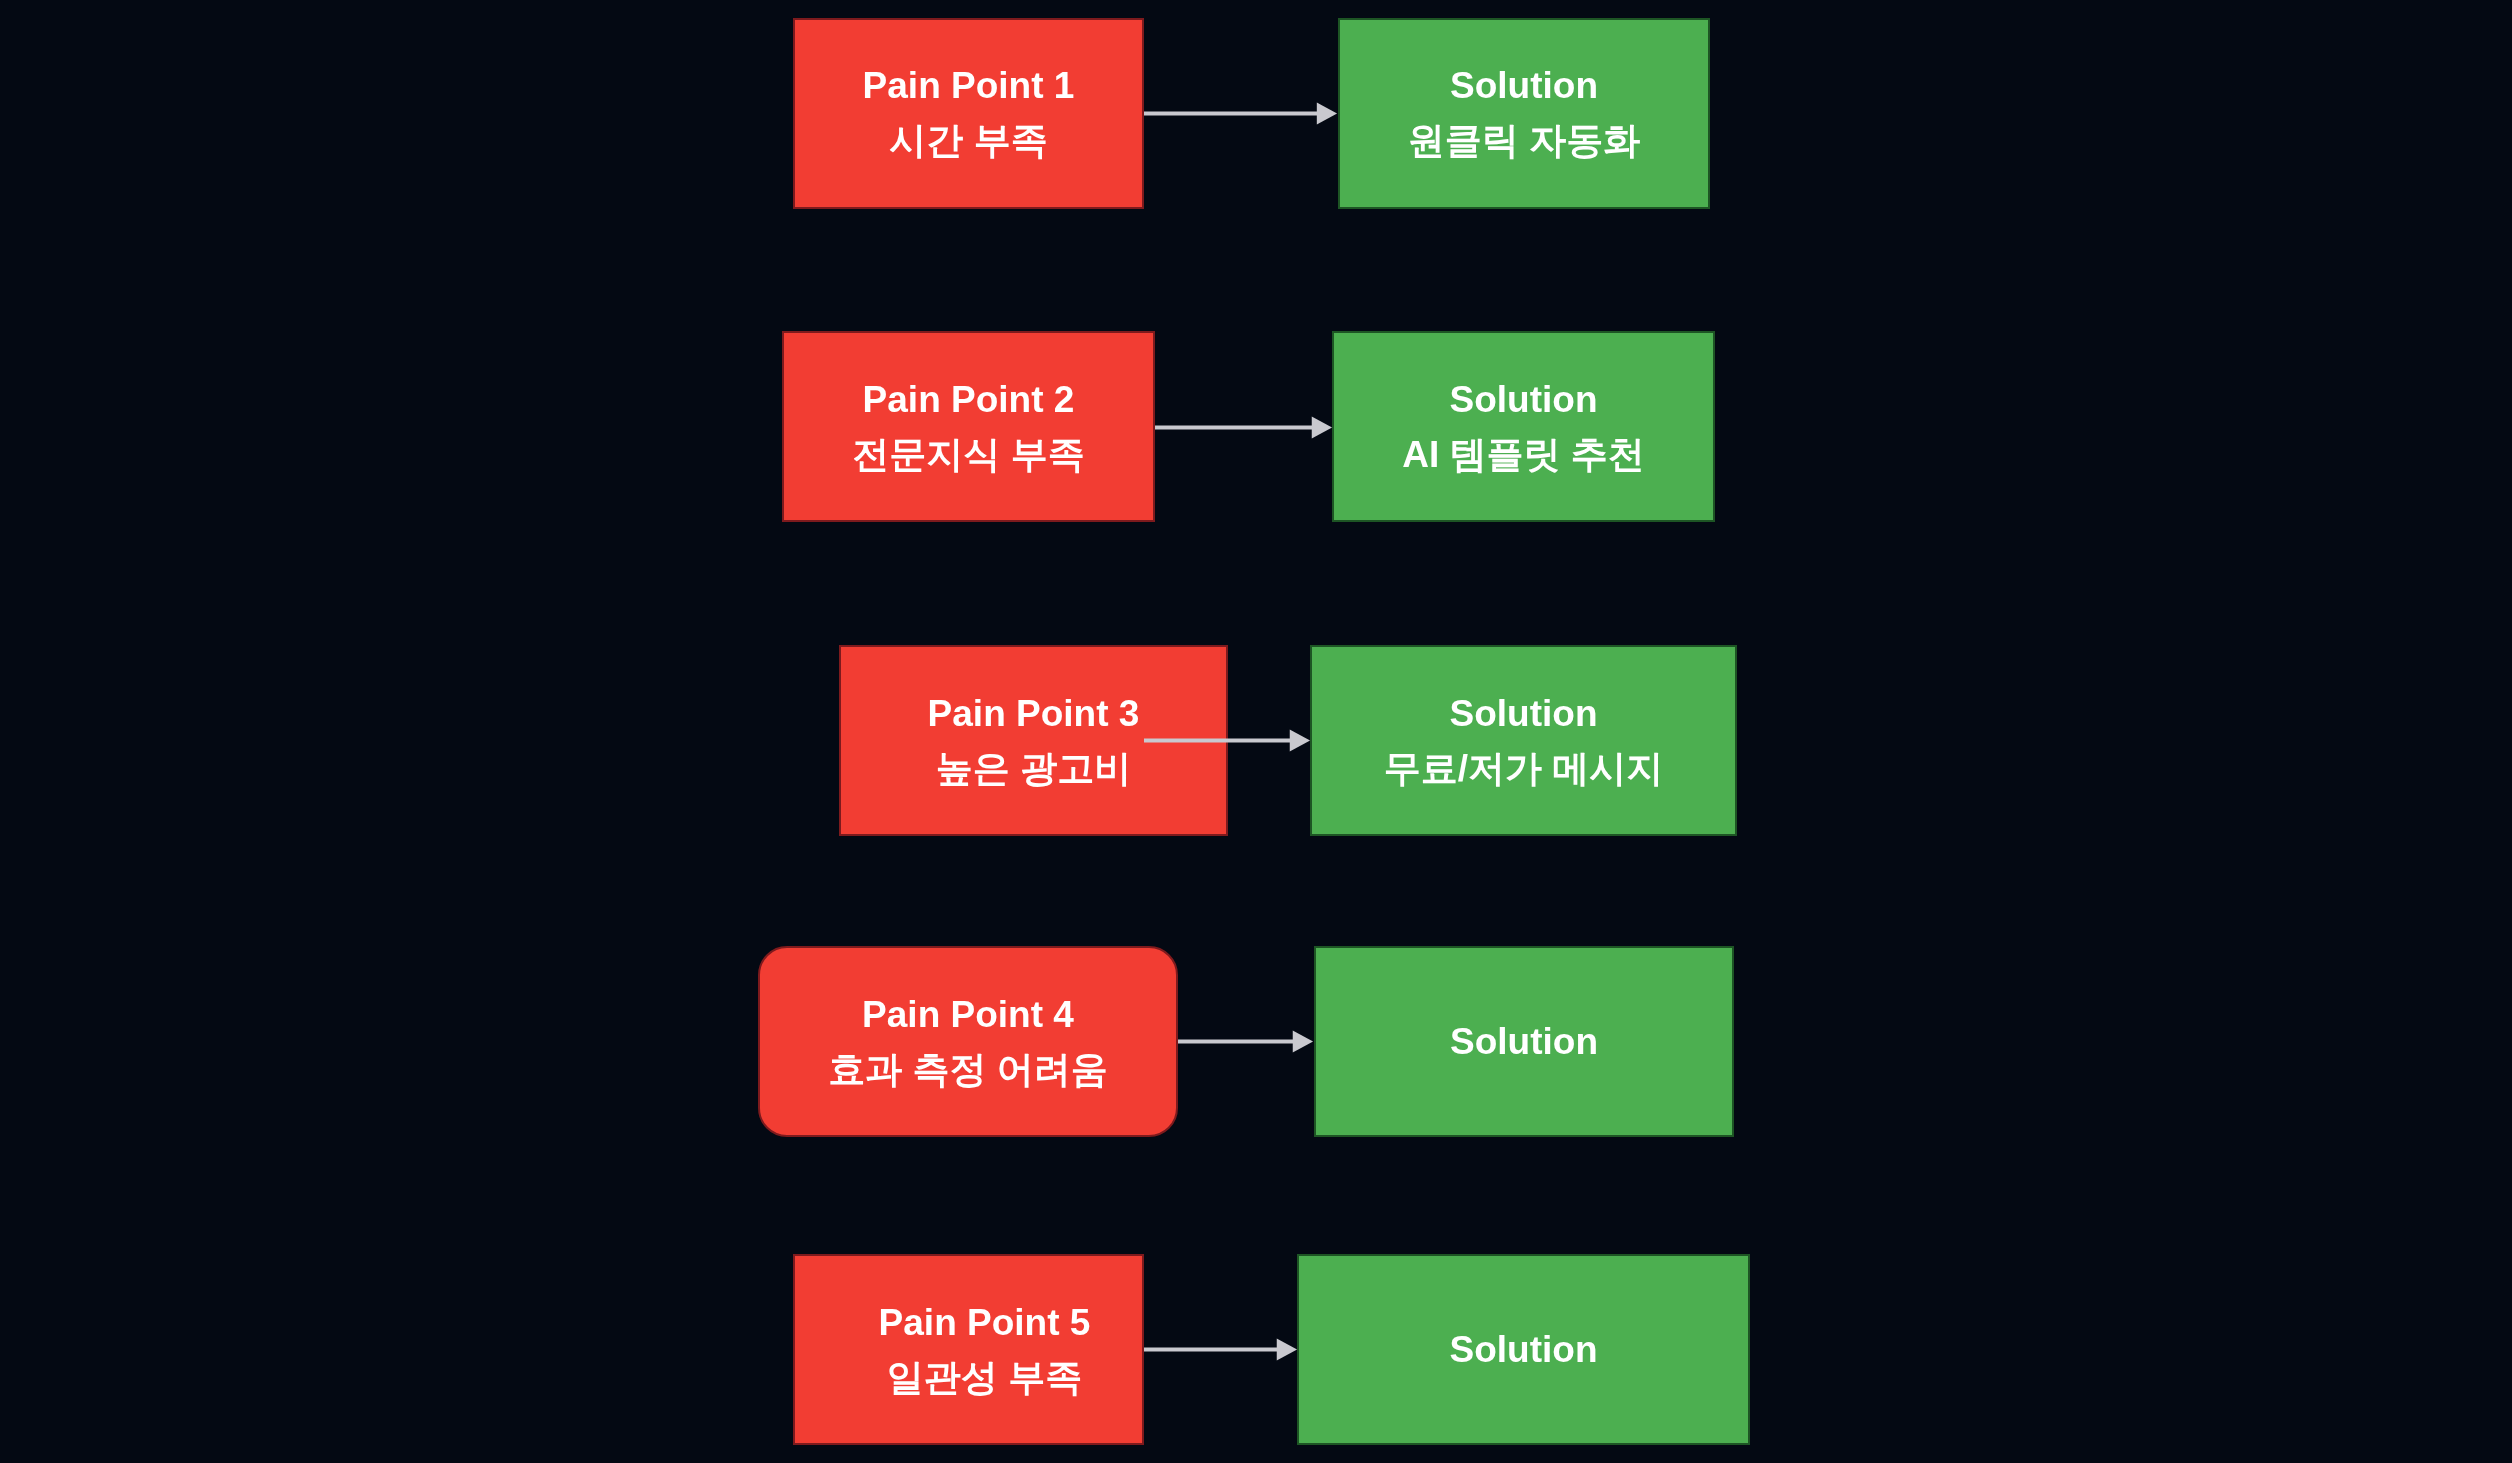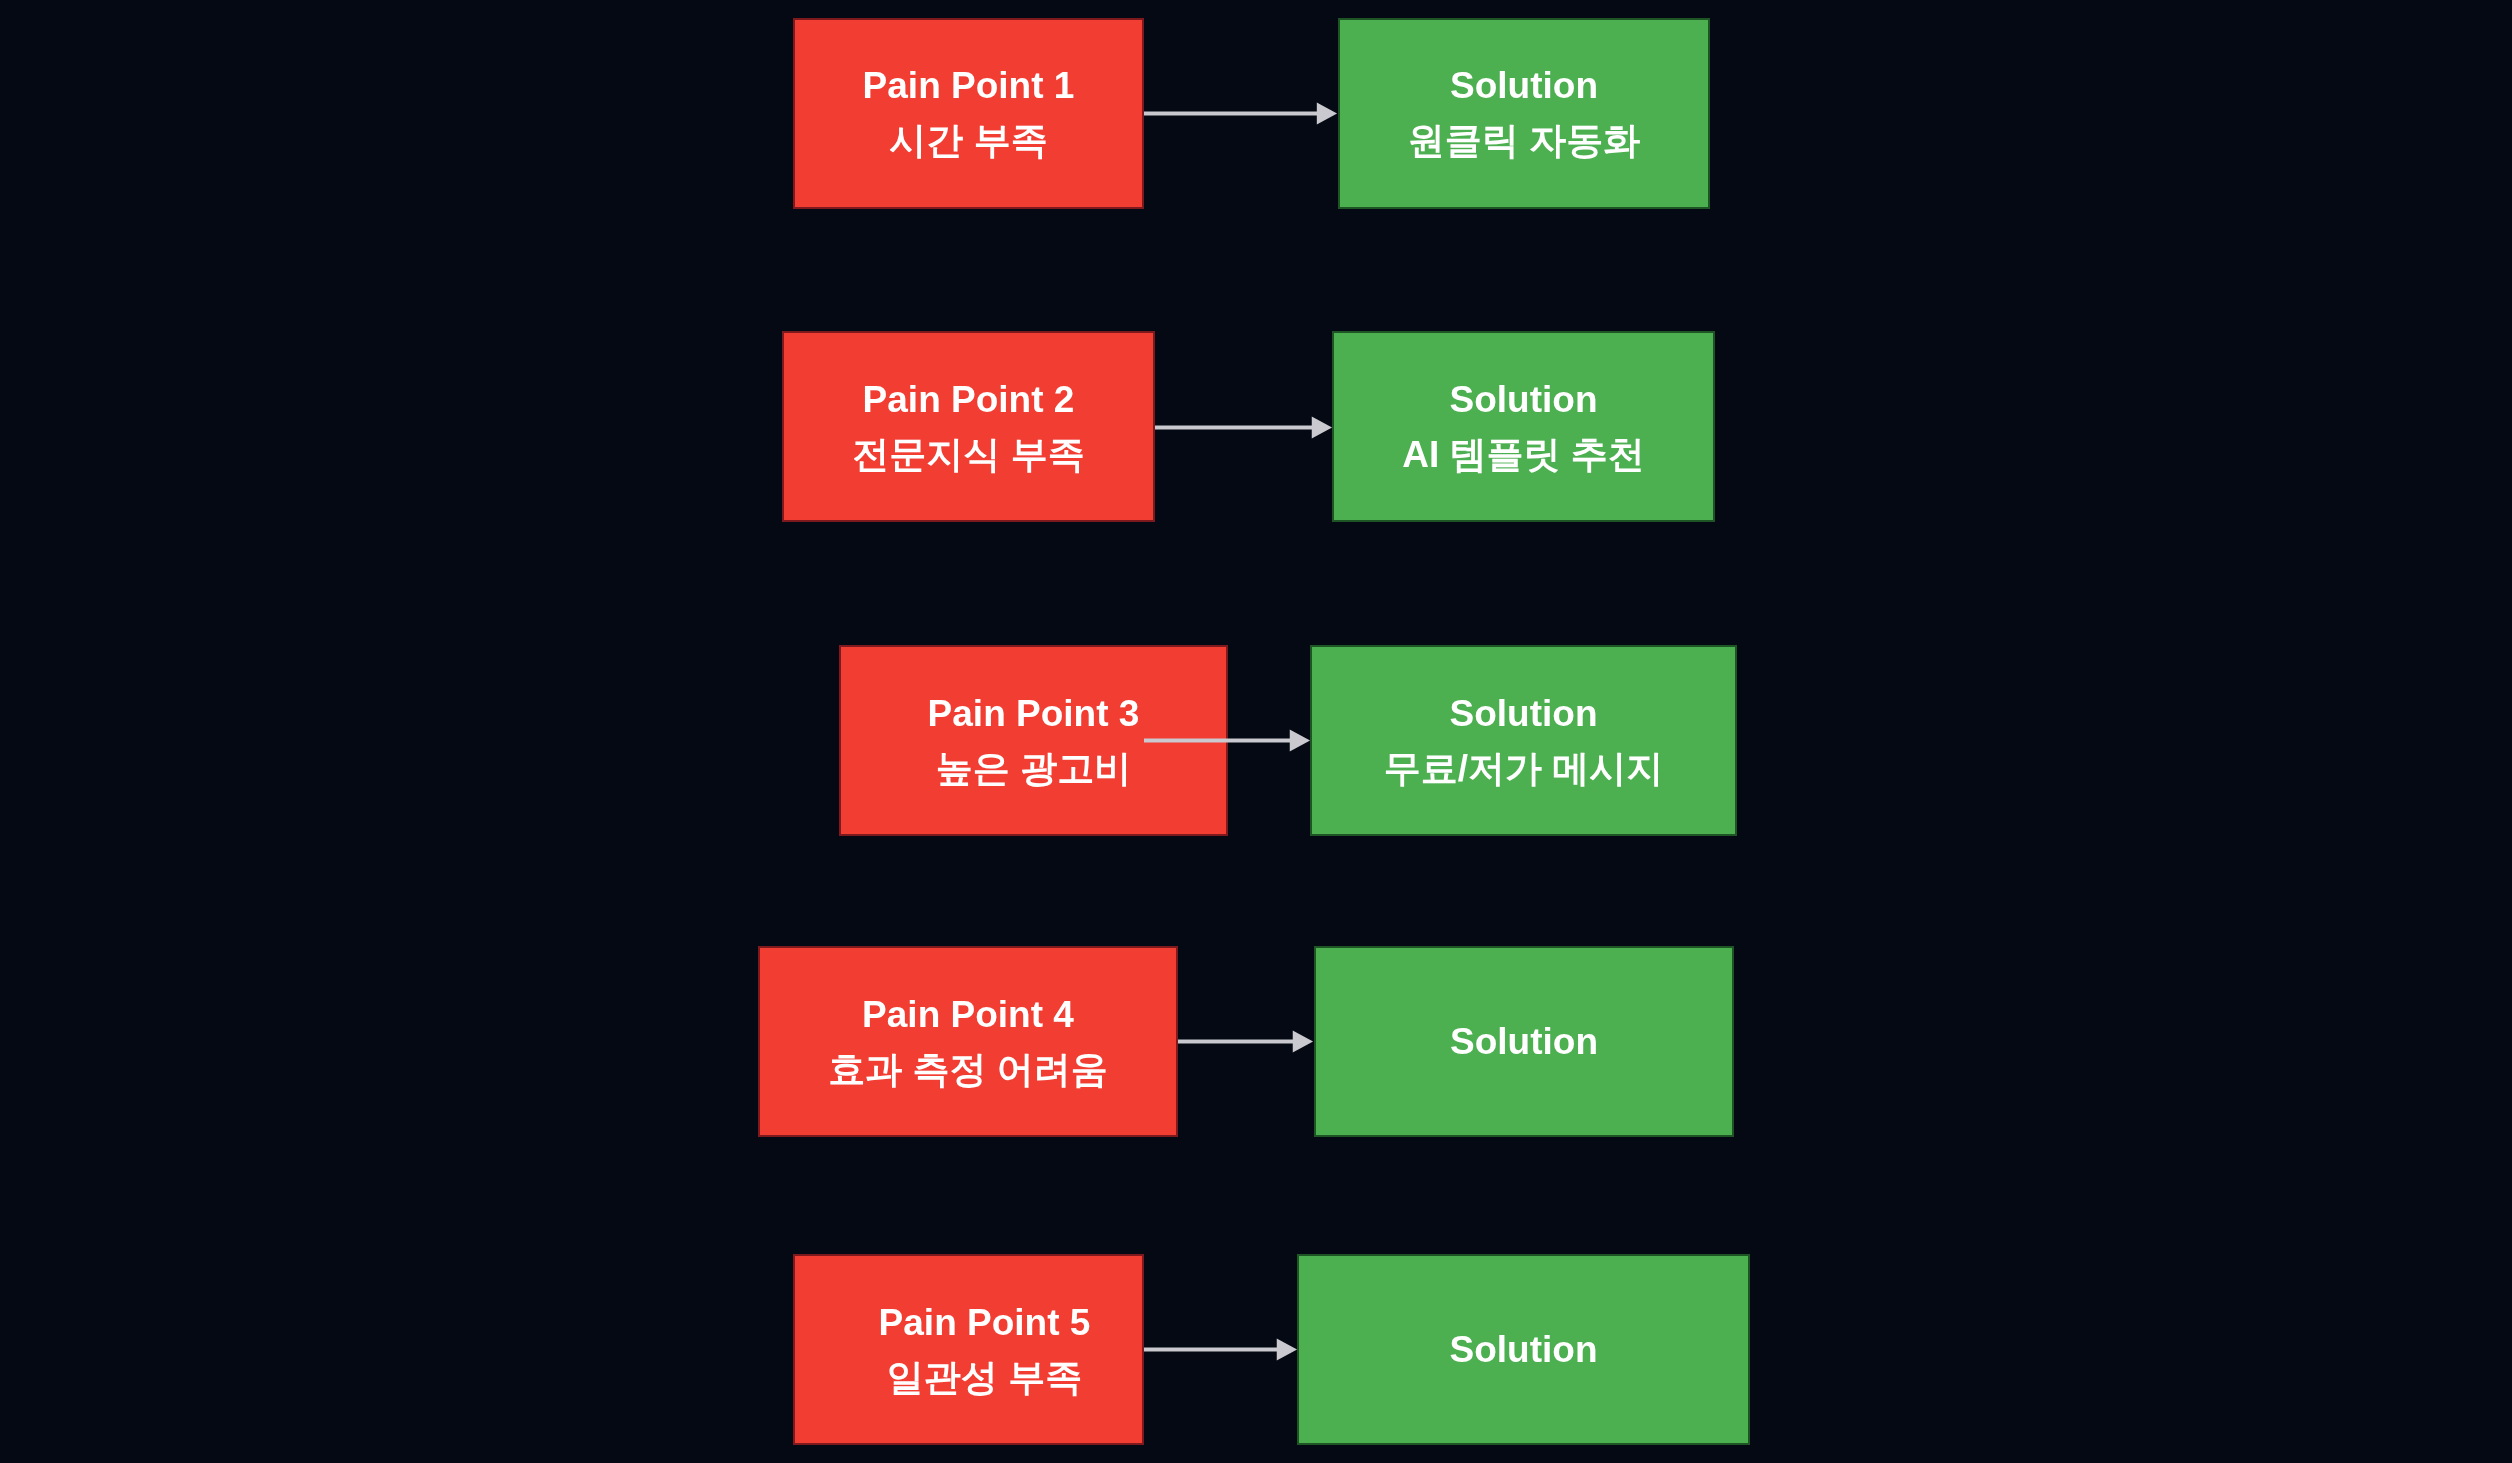--- a/index.html
+++ b/index.html
@@ -84,21 +84,21 @@
         <line x1="0" y1="22" x2="160.5" y2="22" stroke="#c9c9cf" stroke-width="4.5"></line>
         <polygon points="157.5,10 179.5,22 157.5,34" fill="#c9c9cf"></polygon>
       </svg>
       <div class="box solution" style="left: 1310px; top: 645px; width: 427px; height: 191px;">
         <div class="box-title">Solution</div>
         <div class="box-desc">무료/저가 메시지</div>
       </div>
     </div>
 
     <div class="row">
-      <div class="box pain" style="left: 758px; top: 946px; width: 420px; height: 191px;">
+      <div class="box pain" style="left: 758px; top: 946px; width: 420px; height: 191px; border-radius: 29px;">
         <div class="box-title">Pain Point 4</div>
         <div class="box-desc">효과 측정 어려움</div>
       </div>
       <svg class="arrow" width="136" height="41" viewBox="0 0 147 44" style="left: 1178px; top: 1021px;">
         <line x1="0" y1="22" x2="127" y2="22" stroke="#c9c9cf" stroke-width="4.5"></line>
         <polygon points="124,10 146,22 124,34" fill="#c9c9cf"></polygon>
       </svg>
       <div class="box solution" style="left: 1314px; top: 946px; width: 420px; height: 191px;">
         <div class="box-title">Solution</div>
       </div>

